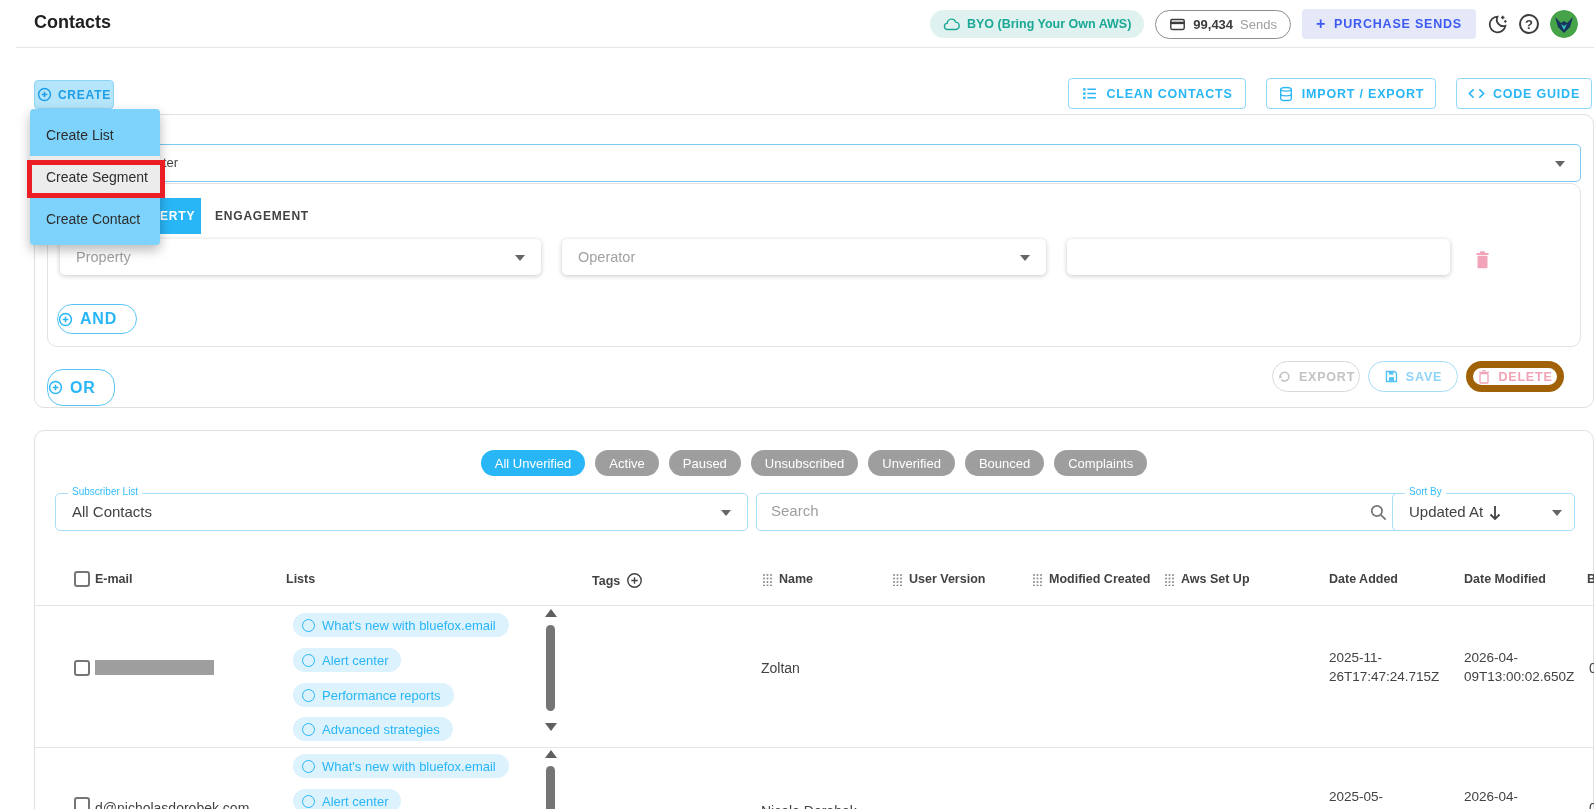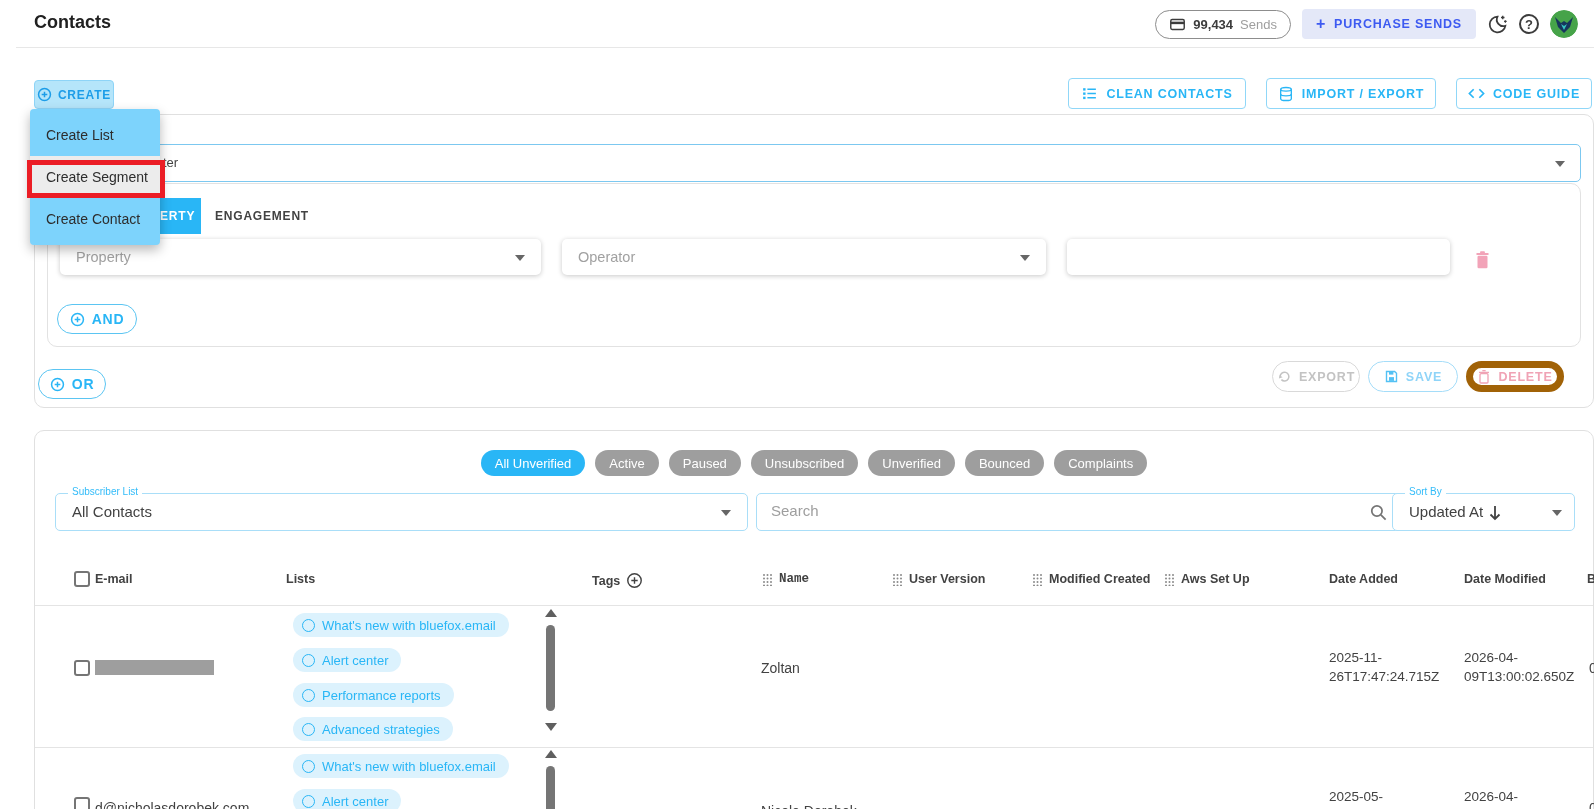--- a/index.html
+++ b/index.html
@@ -56,25 +56,25 @@
   .tab-property { left:69px; width:84px; background:#29b6f6; color:#fff; }
   .tab-engagement { left:160px; width:108px; color:#424242; }
   .solo-field { position:absolute; top:55px; height:36px; background:#fff; border-radius:5px;
     box-shadow:0 1px 5px rgba(0,0,0,.22); display:flex; align-items:center; padding:0 16px;
     font-size:14.5px; color:#a1a1a1; cursor:pointer; }
   .property-select { left:12px;  width:481px; }
   .operator-select { left:514px; width:484px; }
   .value-input { left:1019px; width:383px; }
   .value-input input { border:none; outline:none; width:100%; font:inherit; }
   .trash-btn { position:absolute; left:1426px; top:66px; cursor:pointer; }
-  .pill-btn { position:absolute; display:flex; align-items:center; justify-content:center; gap:7px;
+  .pill-btn { position:absolute; display:flex; align-items:center; justify-content:flex-start; gap:7px;
     border:1.5px solid #5bc5f2; border-radius:16px; background:#fff; color:#29b6f6;
-    font-size:14px; font-weight:bold; letter-spacing:.8px; cursor:pointer; }
+    font-size:16px; font-weight:bold; letter-spacing:.8px; cursor:pointer; }
   .and-btn { left:9px; top:120px; width:80px; height:30px; }
-  .or-btn  { left:4px; top:255px; width:68px; height:30px; }
+  .or-btn  { left:13px; top:255px; width:68px; height:37px; }
   .action-btn { position:absolute; top:247px; height:31px; border-radius:16px; background:#fff;
     display:flex; align-items:center; justify-content:center; gap:7px; font-size:12.5px;
     font-weight:bold; letter-spacing:.8px; cursor:pointer; }
   .reset-btn  { left:1238px; width:88px; border:1px solid #d9d9d9; color:#c3c3c3; }
   .save-btn   { left:1334px; width:90px; border:1px solid #a5ddf9; color:#8fd4f8; }
   .delete-btn { left:1432px; width:98px; border:7px solid #a16207; color:#f0a3b5; }
 
   
   .create-menu { left:14px; top:109px; width:130px; height:136px; background:#7dd3fc; border-radius:4px;
     box-shadow:0 5px 12px rgba(0,0,0,.28); z-index:50; padding-top:5px; }
@@ -128,20 +128,26 @@
     border-top:8px solid #5f5f5f; position:absolute; left:1px; cursor:pointer; }
 </style>
 </head>
 <body>
 
 <div id="screen">
 
   <div class="abs page-title">Contacts</div>
 
   <div class="abs topbar-right">
+    <div class="byo-chip">
+      <svg width="17" height="17" viewBox="0 0 24 24">
+          <path d="M6.5 19a4.5 4.5 0 0 1-.4-8.98A6 6 0 0 1 17.8 8.6 5 5 0 0 1 17.5 19z" fill="none" stroke="#1ba896" stroke-width="2"></path>
+        </svg>
+      <span>BYO (Bring Your Own AWS)</span>
+    </div>
     <div class="sends-pill">
       <svg width="17" height="17" viewBox="0 0 24 24">
           <rect x="2.5" y="5" width="19" height="14" rx="2" fill="none" stroke="#3c3c3c" stroke-width="2"></rect>
           <rect x="2.5" y="8" width="19" height="3.5" fill="#3c3c3c"></rect>
         </svg>
       <span class="sends-count">99,434</span>
       <span class="sends-label">Sends</span>
     </div>
     <div class="purchase-btn">
       <span class="purchase-plus">+</span>
@@ -327,21 +333,21 @@
     <div class="checkbox" style="left:39px; top:140px;"></div>
     <div class="th" style="left:60px;">E-mail</div>
     <div class="th" style="left:251px;text-align:right;">Lists</div>
     <div class="th" style="left:557px;">
       <span>Tags</span>
       <svg width="17" height="17" viewBox="0 0 24 24">
           <circle cx="12" cy="12" r="9.5" fill="none" stroke="#424242" stroke-width="2"></circle>
           <path d="M12 7.5v9M7.5 12h9" stroke="#424242" stroke-width="2"></path>
         </svg>
     </div>
-    <div class="th" style="left:727px;font-family:Liberation Mono, monospace;">
+    <div class="th" style="left:727px;">
       <svg width="11" height="13" viewBox="0 0 11 13">
           <g fill="#8a8a8a">
             <circle cx="2" cy="2" r="1"></circle>
             <circle cx="5.5" cy="2" r="1"></circle>
             <circle cx="9" cy="2" r="1"></circle>
             <circle cx="2" cy="5.5" r="1"></circle>
             <circle cx="5.5" cy="5.5" r="1"></circle>
             <circle cx="9" cy="5.5" r="1"></circle>
             <circle cx="2" cy="9" r="1"></circle>
             <circle cx="5.5" cy="9" r="1"></circle>

